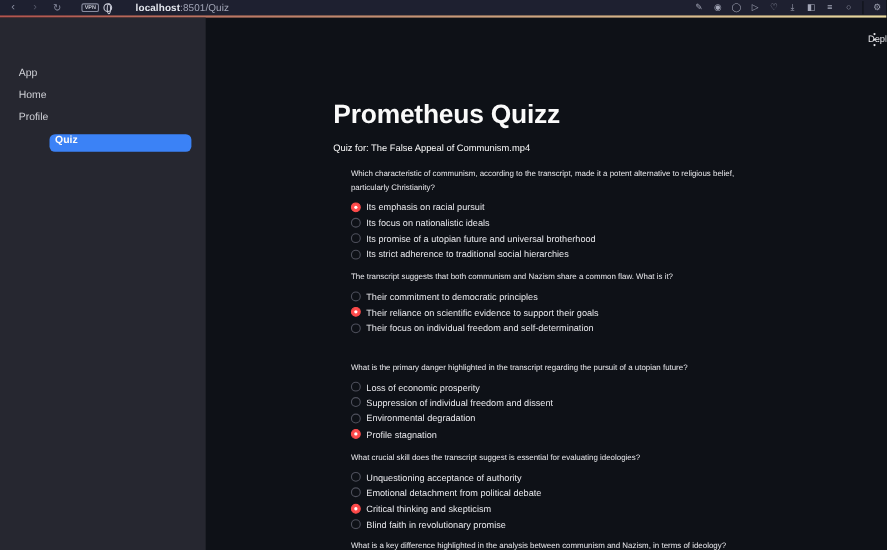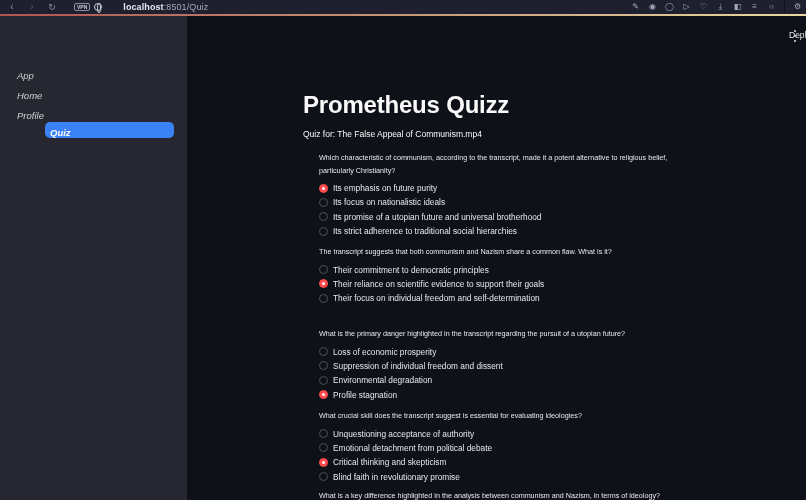--- a/index.html
+++ b/index.html
@@ -33,21 +33,21 @@
     }
 
     
     .sidebar {
       position: absolute; top: 16px; left: 0; width: 187px; height: 484px;
       background: #262730;
     }
     .nav-list { position: absolute; top: 45px; left: 12px; width: 162px; }
     .nav-item {
       height: 20px; margin-bottom: 0; padding-left: 5px; font-size: 9.5px; color: #cfd0d6;
-      display: flex; align-items: flex-end; border-radius: 5px; font-style: italic;
+      display: flex; align-items: flex-start; border-radius: 5px;
     }
     .nav-item.active { background: #3b82f6; color: #fafafa; font-weight: bold; height: 16px; margin-top: 1px; margin-left: 33px; }
 
     
     .deploy-btn { position: absolute; top: 30px; left: 756px; font-size: 8.5px; color: #e6e6ea; margin-left: 33px; }
     .menu-btn { position: absolute; top: 30px; left: 792px; width: 6px; height: 12px; display: flex; flex-direction: column; justify-content: space-between; align-items: center; }
     .menu-btn span { width: 2px; height: 2px; background: #e6e6ea; border-radius: 50%; }
 
     
     .main { position: absolute; top: 16px; left: 187px; width: 619px; height: 484px; border-radius: 18px; }
@@ -118,21 +118,21 @@
 <main class="main">
   <div class="content">
     <h1 class="page-title">Prometheus Quizz</h1>
     <p class="subtitle">Quiz for: The False Appeal of Communism.mp4</p>
 
     <div class="question-block" style="top:136px;">
       <p class="q-text">Which characteristic of communism, according to the transcript, made it a potent alternative to religious belief, particularly Christianity?</p>
       <div class="options">
         <div class="option">
             <span class="radio checked"></span>
-            <span class="opt-label">Its emphasis on future purity</span>
+            <span class="opt-label">Its emphasis on racial pursuit</span>
           </div>
         <div class="option">
             <span class="radio"></span>
             <span class="opt-label">Its focus on nationalistic ideals</span>
           </div>
         <div class="option">
             <span class="radio"></span>
             <span class="opt-label">Its promise of a utopian future and universal brotherhood</span>
           </div>
         <div class="option">

